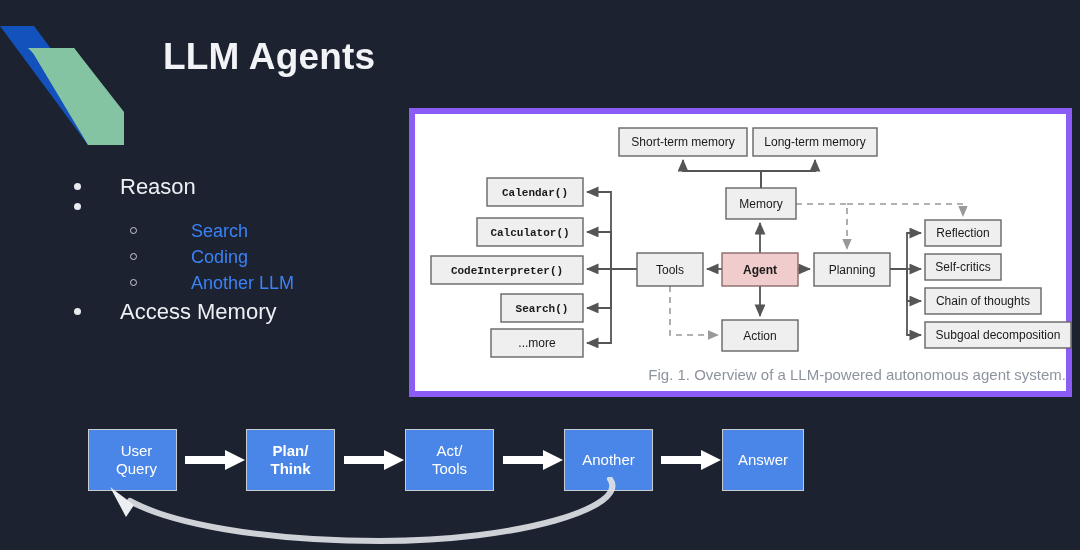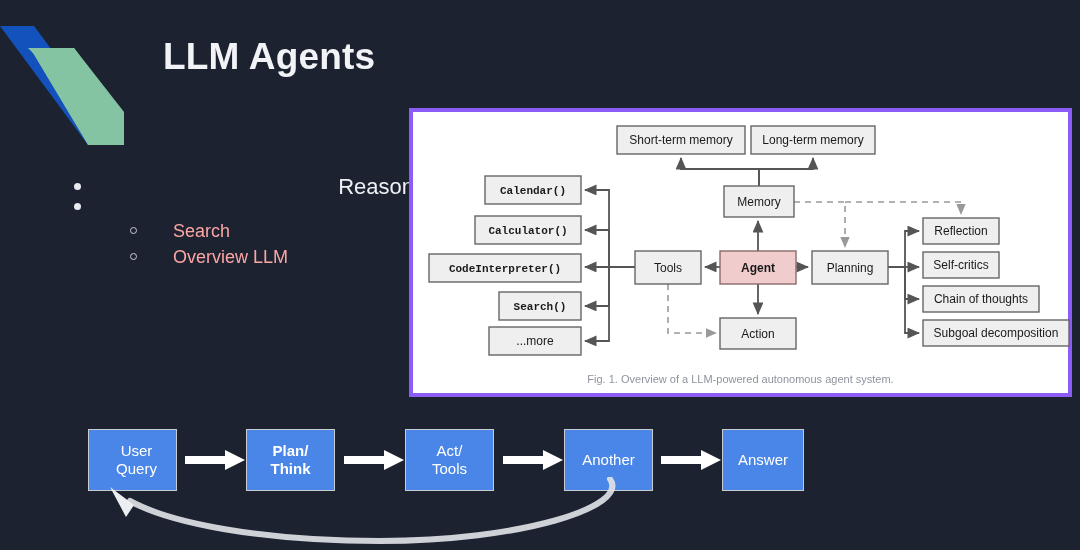--- a/index.html
+++ b/index.html
@@ -22,55 +22,55 @@
     font-size: 37px;
     font-weight: 700;
     color: #f1f3f6;
     letter-spacing: 0.2px;
     white-space: nowrap;
   }
 
   
   .bullets { position: absolute; left: 74px; top: 175px; width: 340px; }
   .b-row { display: flex; align-items: baseline; }
-  .b-l1 { margin-bottom: 8px; justify-content: space-between; }
+  .b-l1 { margin-bottom: 8px; }
   .b-l2 { margin-bottom: 6px; padding-left: 56px; }
   .dot1 {
     width: 7px; height: 7px; border-radius: 50%;
     background: #e8eaee; flex: 0 0 auto;
     position: relative; top: -4px;
   }
   .dot2 {
     width: 7px; height: 7px; border-radius: 50%;
     background: transparent; border: 1.3px solid #c9cdd5;
     flex: 0 0 auto; position: relative; top: -3px;
   }
   .b-l1 .b-text {
     margin-left: 39px; font-size: 22px; color: #eef0f4;
     white-space: nowrap; line-height: 1.1;
   }
   .b-l2 .b-text {
-    margin-left: 36px; font-size: 18px; color: #fca5a5;
+    margin-left: 54px; font-size: 18px; color: #3b82f6;
     white-space: nowrap; line-height: 1.1;
   }
 
   
   .figure-panel {
     position: absolute;
     left: 409px; top: 108px;
     width: 663px; height: 289px;
     background: #ffffff;
-    border: 4px solid #8b5cf6;
+    border: 6px solid #8b5cf6;
   }
   .fig-canvas { position: absolute; left: 0; top: 0; width: 663px; height: 289px; }
   .fig-caption {
     position: absolute;
     left: 0; right: 0; bottom: 8px;
-    text-align: center;
-    font-size: 11px;
+    text-align: right;
+    font-size: 15px;
     color: #8d939e;
     margin-top: 8px;
   }
 
   
   .flow { position: absolute; left: 0; top: 405px; width: 1080px; height: 145px; }
   .flow-box {
     position: absolute;
     background: #4a86e8;
     border: 1px solid #c7cbd2;
@@ -117,21 +117,29 @@
     </div>
     <div class="b-row b-l1">
       <span class="dot1"></span>
     </div>
     <div class="b-row b-l2">
       <span class="dot2"></span>
       <span class="b-text">Search</span>
     </div>
     <div class="b-row b-l2">
       <span class="dot2"></span>
-      <span class="b-text">Overview LLM</span>
+      <span class="b-text">Coding</span>
+    </div>
+    <div class="b-row b-l2">
+      <span class="dot2"></span>
+      <span class="b-text">Another LLM</span>
+    </div>
+    <div class="b-row b-l1">
+      <span class="dot1"></span>
+      <span class="b-text">Access Memory</span>
     </div>
   </div>
 
   <div class="figure-panel">
     <svg class="fig-canvas" id="fig-canvas" viewBox="0 0 663 289">
       <defs>
         <marker id="ah" markerWidth="7" markerHeight="7" refX="6.4" refY="3" orient="auto">
           <path d="M0,0 L7,3 L0,6 z" fill="#555"></path>
         </marker>
         <marker id="ahd" markerWidth="7" markerHeight="7" refX="6.4" refY="3" orient="auto">

